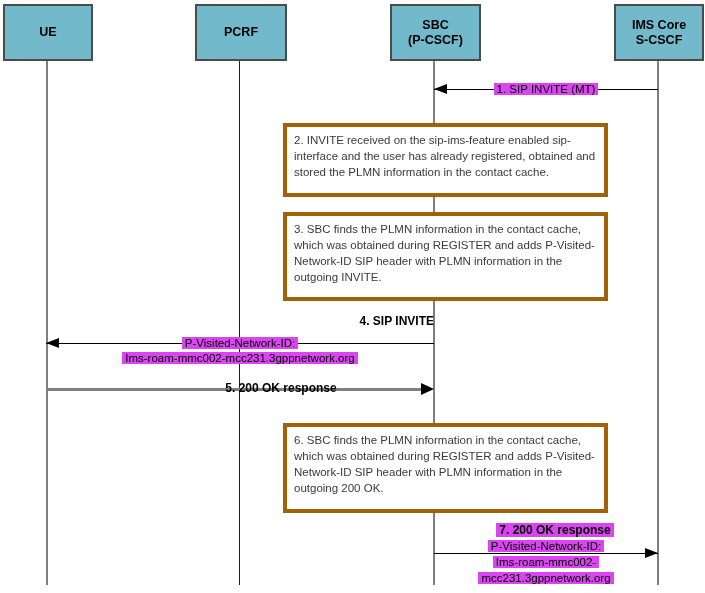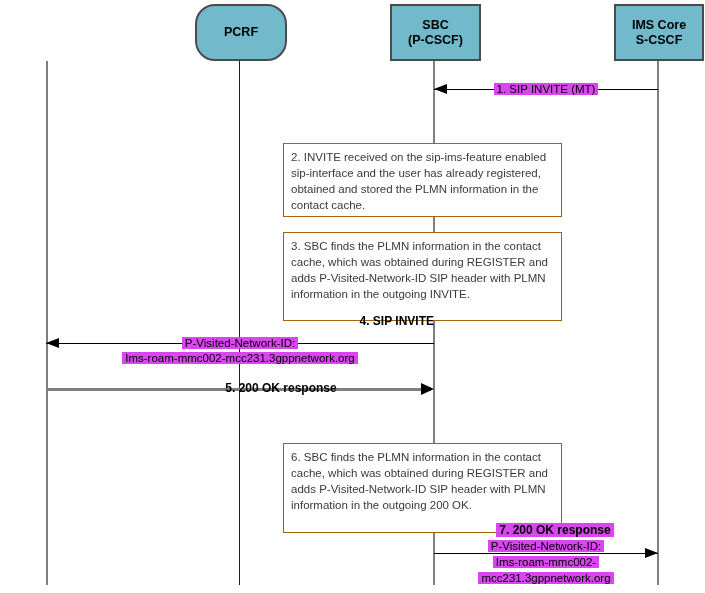--- a/index.html
+++ b/index.html
@@ -24,44 +24,43 @@
     align-items: center;
     justify-content: center;
     font-weight: bold;
     font-size: 12.5px;
     line-height: 15px;
     text-align: center;
     color: #000;
     z-index: 2;
   }
   #actor-ue   { left: 3px;   width: 90px; }
-  #actor-pcrf { left: 195px; width: 92px; border-radius: 20px; }
+  #actor-pcrf { left: 195px; width: 92px; }
   #actor-sbc  { left: 390px; width: 91px; }
   #actor-ims  { left: 614px; width: 90px; }
 
   
   .lifeline { position: absolute; top: 61px; height: 524px; width: 2px; background: #7f7f7f; z-index: 1; }
   #lifeline-ue   { left: 46px; }
   #lifeline-pcrf { left: 239px; width: 1px; background: #1f1f1f; }
   #lifeline-sbc  { left: 433px; }
   #lifeline-ims  { left: 657px; }
 
   
   .note {
     position: absolute;
     left: 283px;
-    width: 279px;
+    width: 325px;
     background: #ffffff;
-    border: 1px solid #a16207;
+    border: 4px solid #a16207;
     color: #3a3a3a;
     font-size: 11.5px;
     line-height: 16px;
     padding: 5px 7px 2px 7px;
     z-index: 3;
-    margin-top: 20px;
   }
   #note-2 { top: 123px; height: 74px; }
   #note-3 { top: 212px; height: 89px; }
   #note-6 { top: 423px; height: 90px; }
 
   
   .msg-line { position: absolute; background: #000; height: 1px; z-index: 4; }
   #line-m1 { top: 89px;  left: 434px; width: 224px; }
   #line-m4 { top: 343px; left: 46px;  width: 388px; }
   #line-m5 { top: 388px; left: 46px;  width: 385px; height: 3px; background: #808080; }
@@ -90,20 +89,24 @@
 </head>
 <body>
 
 <div class="canvas">
 
   <div class="lifeline" id="lifeline-ue"></div>
   <div class="lifeline" id="lifeline-pcrf"></div>
   <div class="lifeline" id="lifeline-sbc"></div>
   <div class="lifeline" id="lifeline-ims"></div>
 
+  <div class="actor" id="actor-ue">
+    <span>UE</span>
+    <span></span>
+  </div>
   <div class="actor" id="actor-pcrf">
     <span>PCRF</span>
     <span></span>
   </div>
   <div class="actor" id="actor-ims">
     <span>IMS Core</span>
     <span>S-CSCF</span>
   </div>
   <div class="actor" id="actor-sbc">
     <span>SBC</span>

